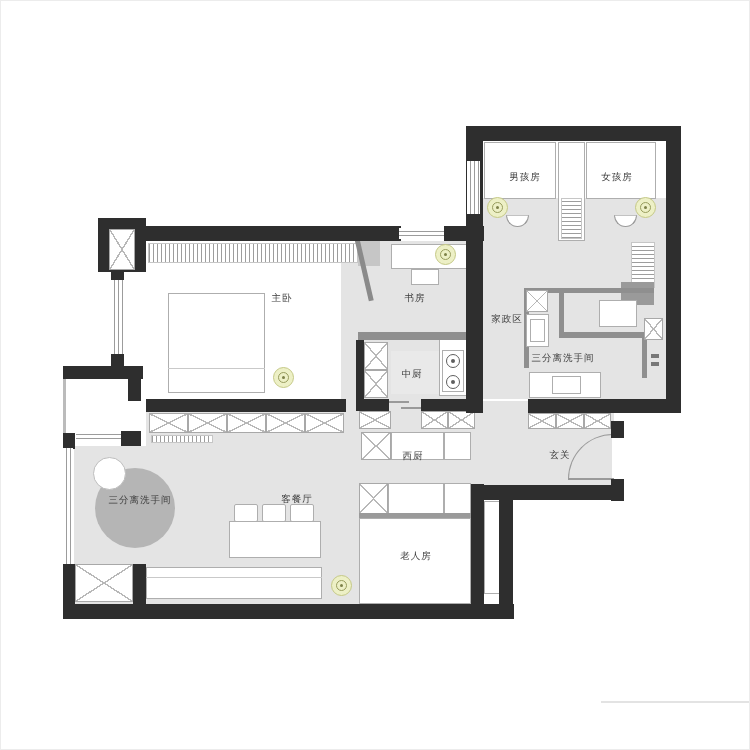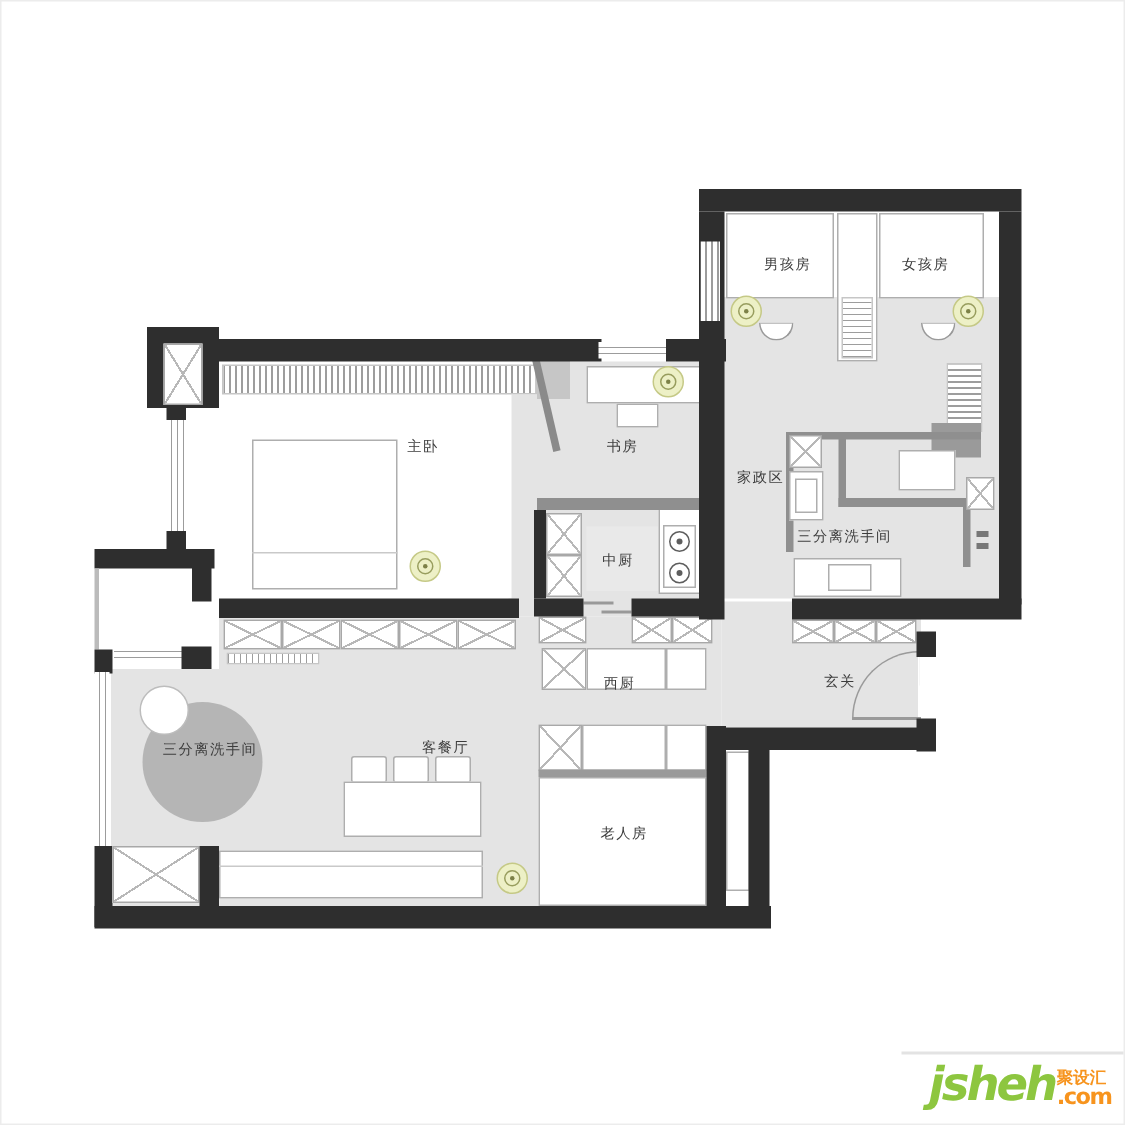--- a/index.html
+++ b/index.html
@@ -204,21 +204,14 @@
   <div class="lbl" style="left:506px;top:318px;">家政区</div>
   <div class="lbl" style="left:562px;top:357px;">三分离洗手间</div>
   <div class="lbl" style="left:411px;top:373px;">中厨</div>
   <div class="lbl" style="left:412px;top:455px;">西厨</div>
   <div class="lbl" style="left:559px;top:454px;">玄关</div>
   <div class="lbl" style="left:276px;top:498px;margin-left:20px;">客餐厅</div>
   <div class="lbl" style="left:139px;top:499px;">三分离洗手间</div>
   <div class="lbl" style="left:415px;top:555px;">老人房</div>
 
   <div id="wmline"></div>
-  <div id="wm">
-    <span class="brand" style="color:#8dc63f;">jsheh</span>
-    <span class="col">
-      <span class="cn" style="color:#f7941e;">聚设汇</span>
-      <span class="com" style="color:#f7941e;">.com</span>
-    </span>
-  </div>
 
 </div>
 
 </body></html>

